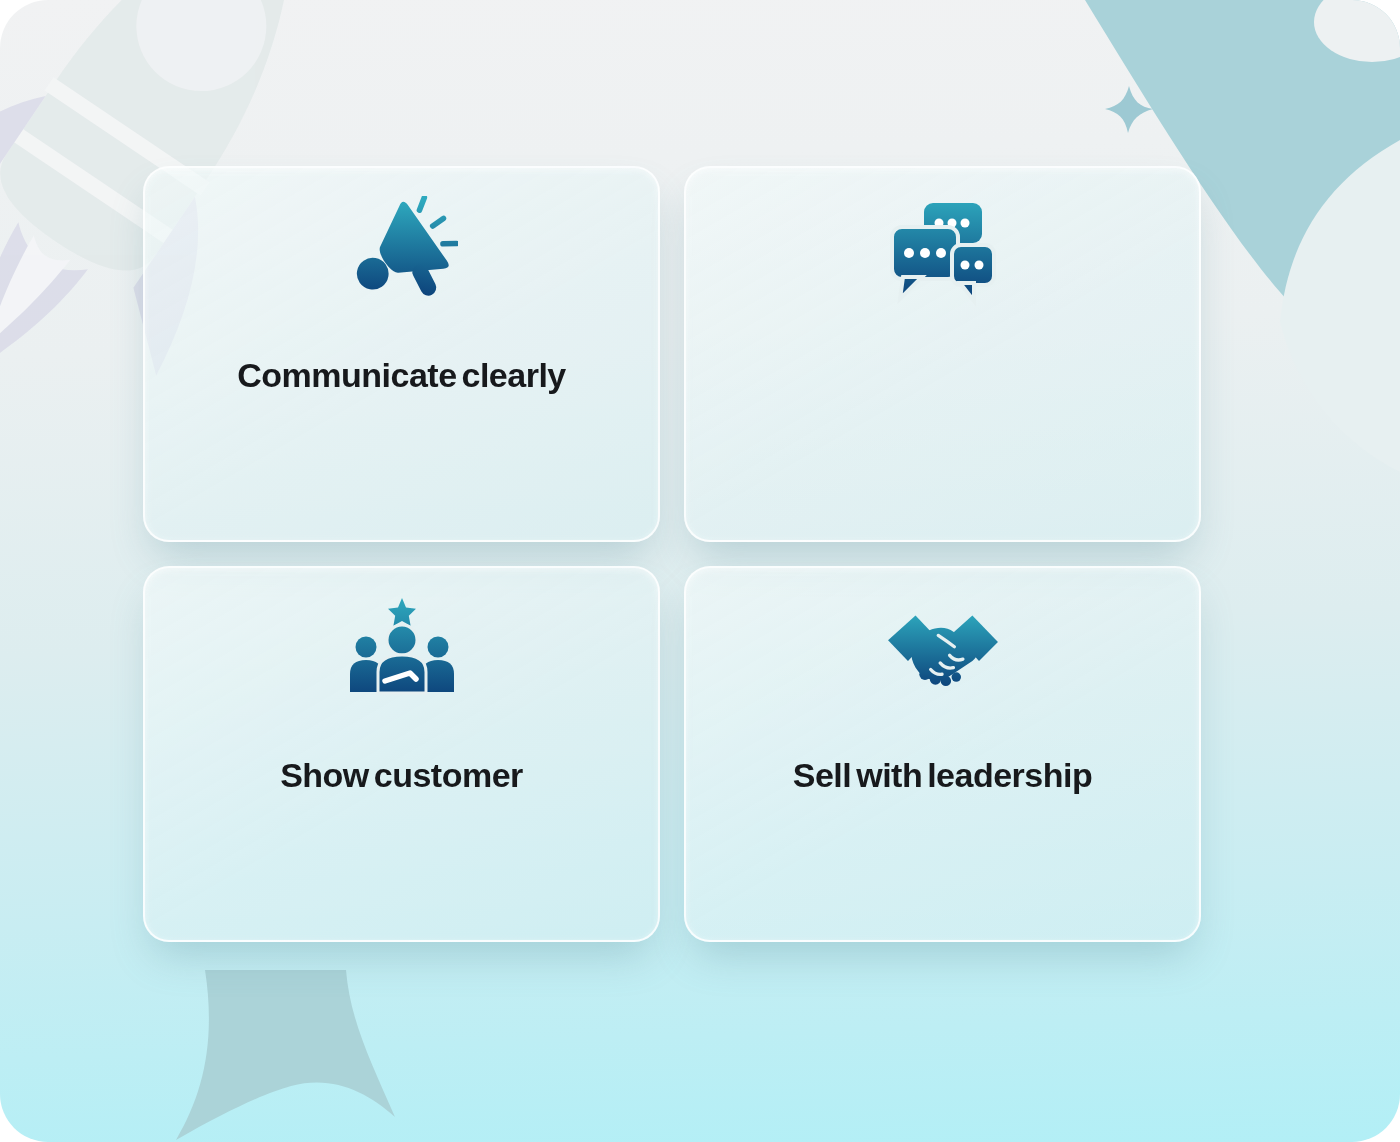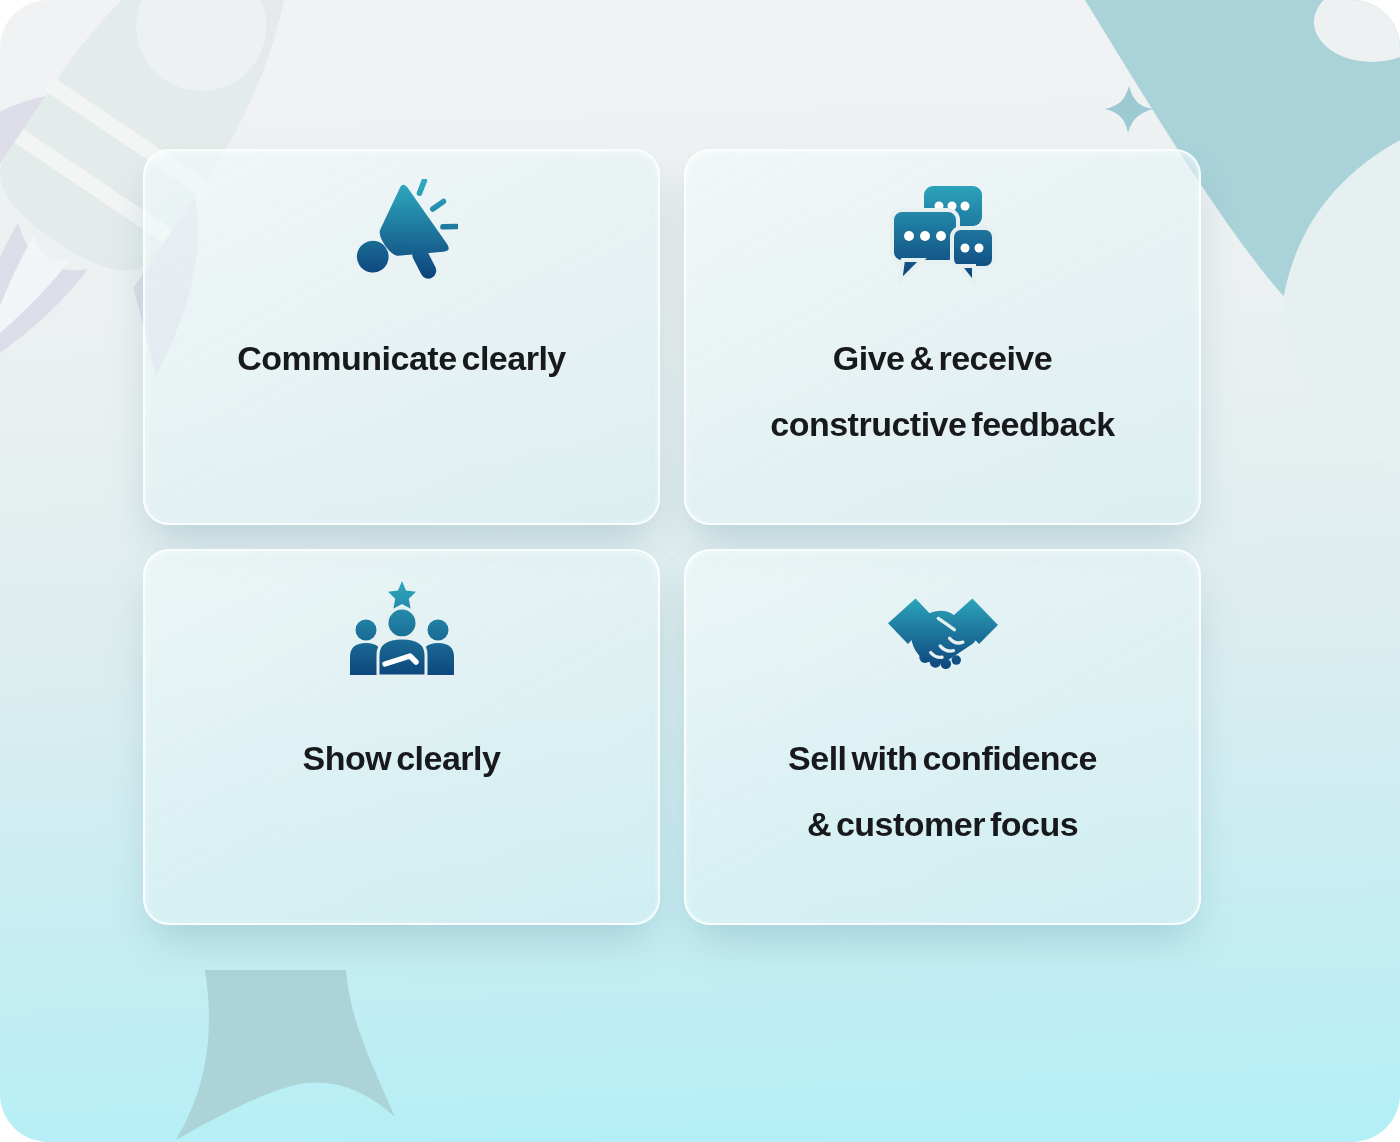--- a/index.html
+++ b/index.html
@@ -6,21 +6,21 @@
   .stage{
     position:relative;
     width:1400px;height:1142px;
     border-radius:48px;
     overflow:hidden;
     font-family:"Liberation Sans","DejaVu Sans",sans-serif;
     background:linear-gradient(178deg,#F1F2F3 0%,#EBF0F1 30%,#DDEDEF 55%,#C8EDF2 78%,#B2EFF6 100%);
   }
   .bg-svg{position:absolute;left:0;top:0;width:1400px;height:1142px;}
   .cards{
-    position:absolute;left:143px;top:149px;width:1114px;
+    position:absolute;left:143px;top:166px;width:1114px;
     display:grid;
     grid-template-columns:517px 517px;
     grid-auto-rows:376px;
     column-gap:80px;row-gap:86px;gap:24px;
   }
   .card{
     box-sizing:border-box;
     border-radius:26px;
     background:linear-gradient(150deg,rgba(242,250,250,0.62) 0%,rgba(226,243,245,0.55) 55%,rgba(214,239,242,0.55) 100%);
     border:2px solid rgba(255,255,255,0.85);
@@ -132,24 +132,20 @@
           <g fill="url(#g2)" stroke="#E6F0F1" stroke-width="4">
             <rect x="64" y="48" width="42" height="40" rx="9"></rect>
             <path d="M72,86 L86,86 L86,104 Z"></path>
           </g>
           <g fill="#FFFFFF">
               <circle cx="77" cy="68" r="4.5"></circle>
               <circle cx="91" cy="68" r="4.5"></circle>
             </g>
         </svg>
       </div>
-      <div class="card-text">
-        <div>Give &amp; receive</div>
-        <div>constructive feedback</div>
-      </div>
     </div>
 
     <div class="card">
       <div class="icon-wrap">
         <svg width="110" height="110" viewBox="0 0 110 110">
           <defs>
             <linearGradient id="g3" gradientUnits="userSpaceOnUse" x1="55" y1="0" x2="55" y2="108">
               <stop offset="0" stop-color="#2EA9BE"></stop>
                 <stop offset="1" stop-color="#0A3A75"></stop>
             </linearGradient>
@@ -165,21 +161,21 @@
           </g>
 
           <g fill="url(#g3)" stroke="#E6F0F1" stroke-width="3">
             <circle cx="55" cy="43" r="15"></circle>
             <path d="M31,96 L31,75 Q31,58 55,58 Q79,58 79,75 L79,96 Z"></path>
           </g>
           <path d="M38,84 L63,76 L69,82" stroke="#FFFFFF" stroke-width="5.5" fill="none" stroke-linecap="round" stroke-linejoin="round"></path>
         </svg>
       </div>
       <div class="card-text">
-        <div>Show clearly</div>
+        <div>Show customer</div>
       </div>
     </div>
 
     <div class="card">
       <div class="icon-wrap">
         <svg width="124" height="90" viewBox="0 0 130 95">
           <defs>
             <linearGradient id="g4" gradientUnits="userSpaceOnUse" x1="65" y1="5" x2="65" y2="92">
               <stop offset="0" stop-color="#2EA9BE"></stop>
                 <stop offset="1" stop-color="#0A3A75"></stop>
@@ -196,19 +192,18 @@
           </g>
           <g stroke="#E6F0F1" stroke-width="3.5" fill="none" stroke-linecap="round">
             <path d="M52,66 Q57,72 64,71"></path>
             <path d="M62,59 Q68,66 76,64"></path>
             <path d="M72,51 Q78,58 86,55"></path>
             <path d="M60,30 Q69,36 77,42"></path>
           </g>
         </svg>
       </div>
       <div class="card-text">
-        <div>Sell with confidence</div>
-        <div>&amp; customer focus</div>
+        <div>Sell with leadership</div>
       </div>
     </div>
 
   </div>
 </div>
 
 </body></html>

